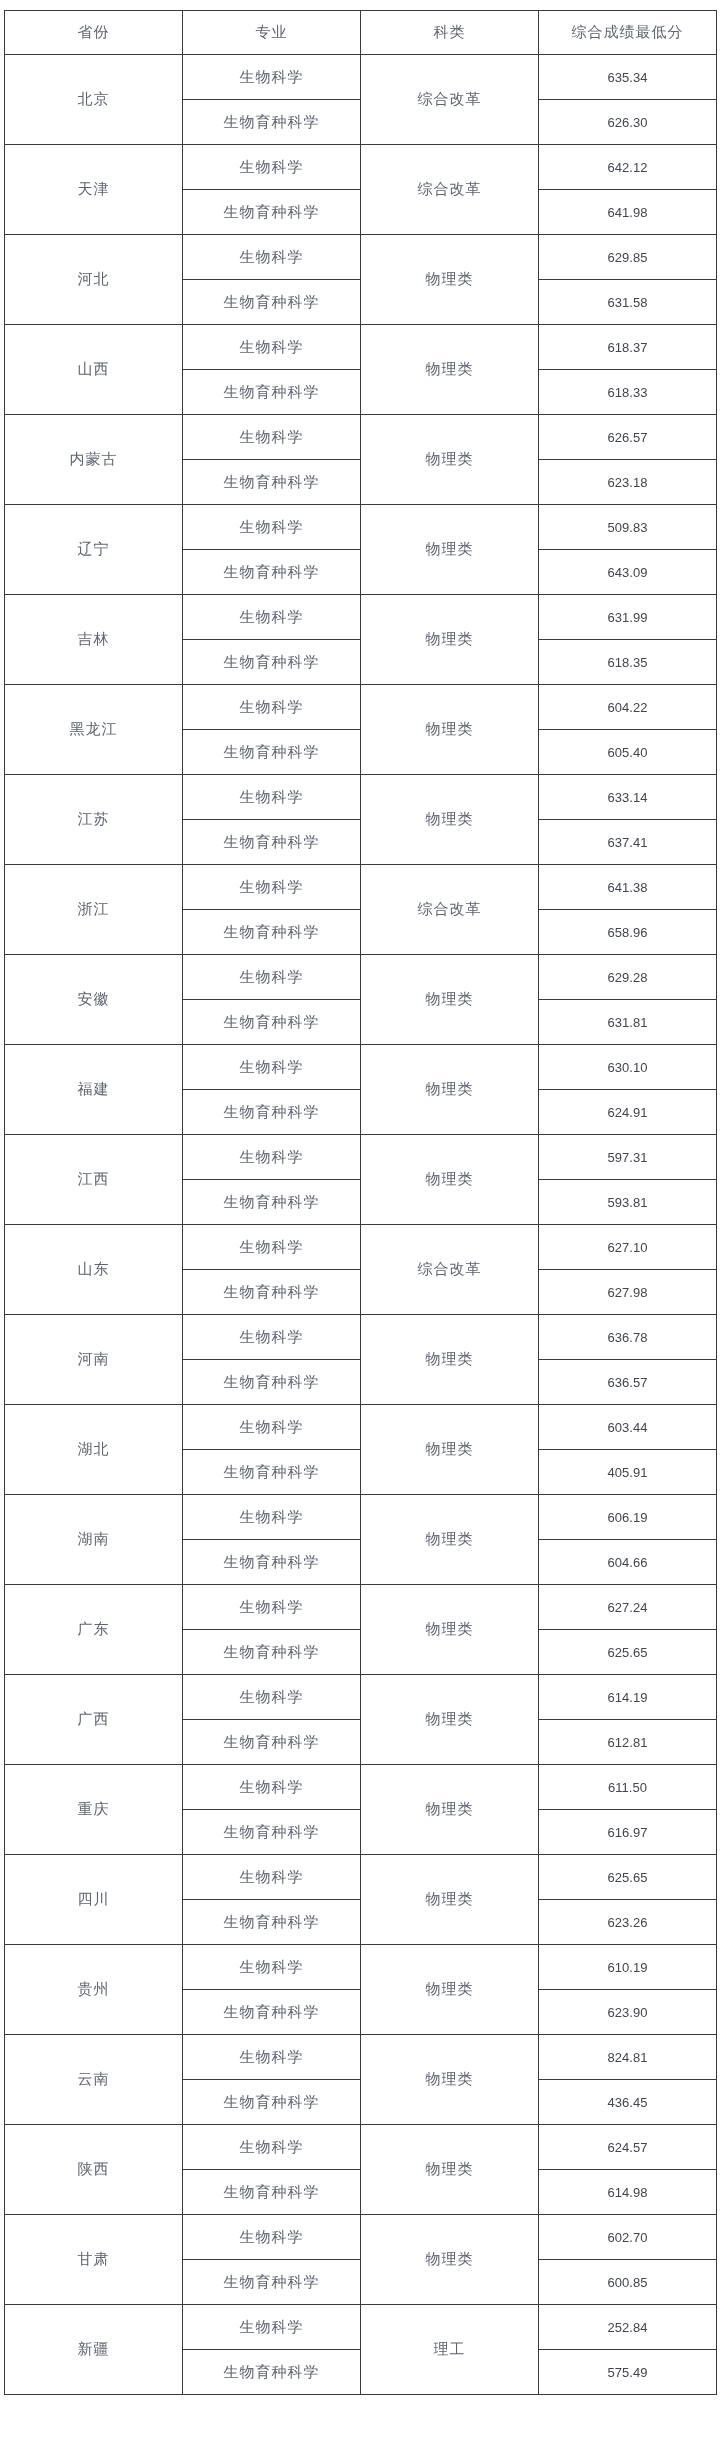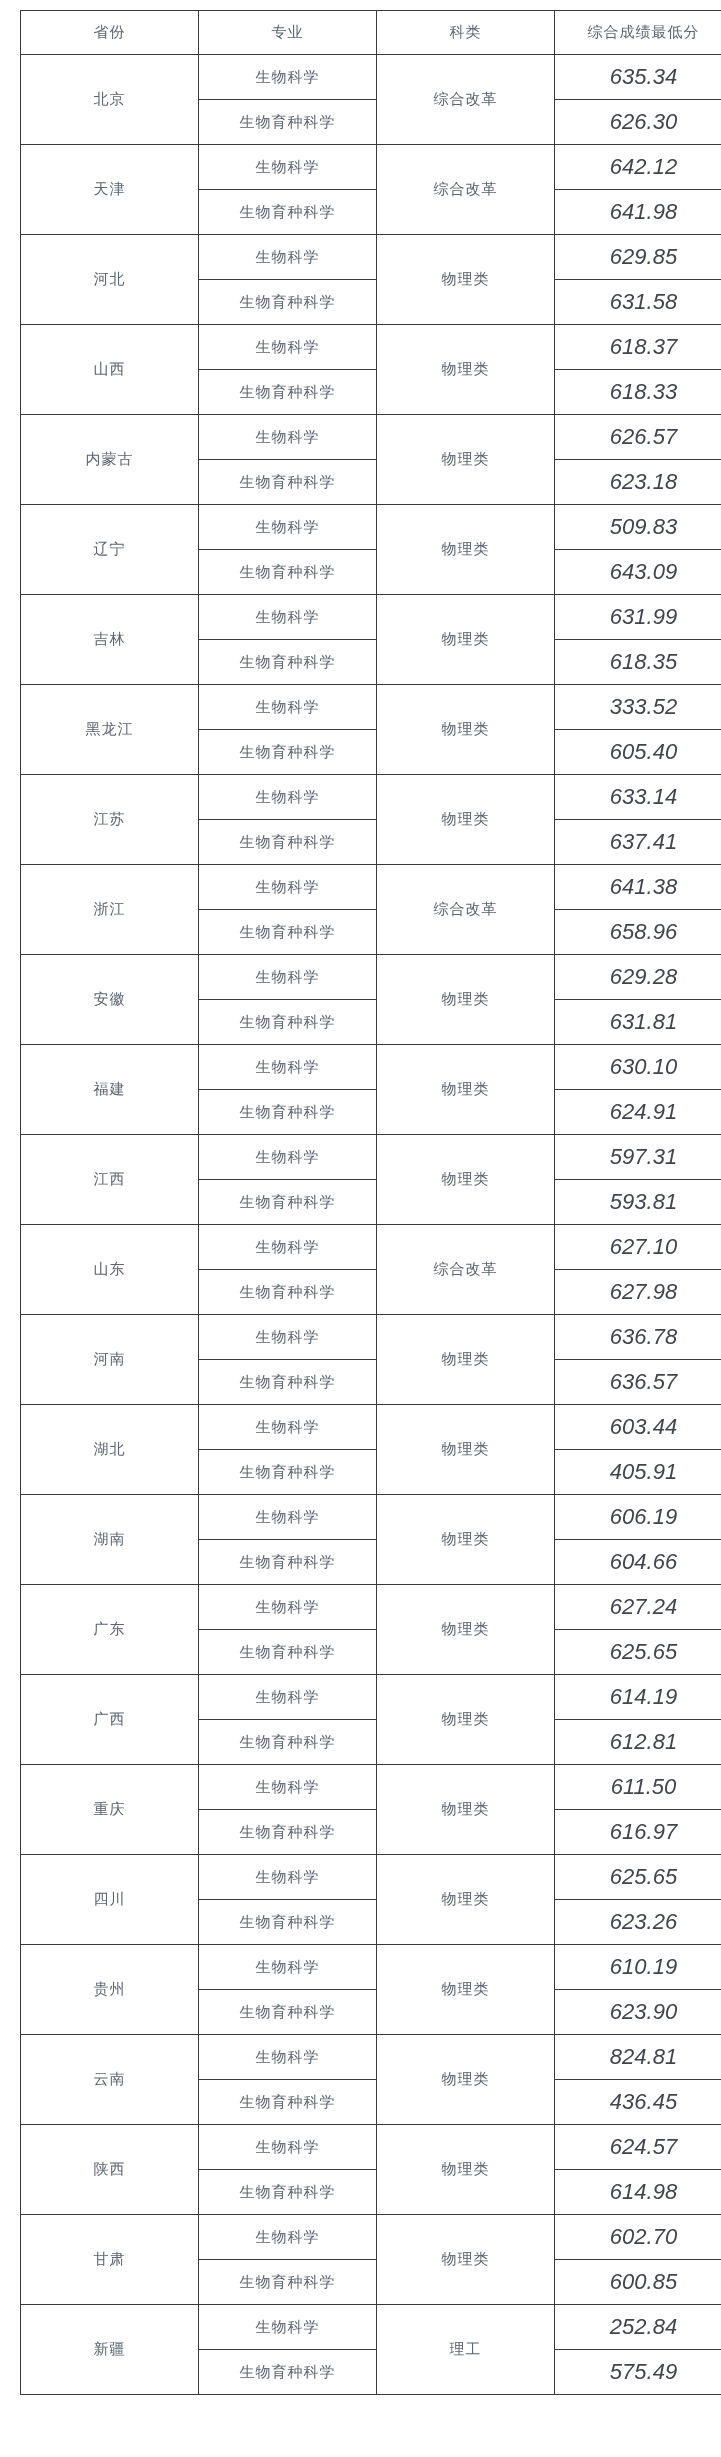--- a/index.html
+++ b/index.html
@@ -2,21 +2,21 @@
 <html><head>
 <meta charset="utf-8">
 <style>
   * { margin: 0; padding: 0; box-sizing: border-box; }
   html, body {
     width: 721px;
     background: #ffffff;
     font-family: "Liberation Sans", "DejaVu Sans", sans-serif;
   }
   body { height: 2457px; overflow: hidden; }
-  .table-wrap { padding: 10px 20px; }
+  .table-wrap { padding: 10px 4px; }
   table.scores {
     width: 713px;
     border-collapse: collapse;
     table-layout: fixed;
   }
   table.scores col { width: 25%; }
   table.scores th,
   table.scores td {
     border: 1px solid #3a3a3a;
     text-align: center;
@@ -32,23 +32,22 @@
   }
   table.scores td { height: 45px; }
   td.province-cell,
   td.category-cell,
   td.major-cell {
     font-size: 15px;
     color: #5d6472;
     letter-spacing: 1px;
   }
   td.score-cell {
-    font-size: 22px;
+    font-size: 13px;
     color: #41454e;
-    font-style: italic;
   }
 </style>
 </head>
 <body>
 
 <div class="table-wrap">
   <table class="scores">
     <colgroup>
       <col>
         <col>
@@ -138,21 +137,21 @@
   </tr>
   <tr>
     <td class="major-cell">生物育种科学</td>
     <td class="score-cell">618.35</td>
   </tr>
 
   <tr>
     <td class="province-cell" rowspan="2">黑龙江</td>
     <td class="major-cell">生物科学</td>
     <td class="category-cell" rowspan="2">物理类</td>
-    <td class="score-cell">333.52</td>
+    <td class="score-cell">604.22</td>
   </tr>
   <tr>
     <td class="major-cell">生物育种科学</td>
     <td class="score-cell">605.40</td>
   </tr>
 
   <tr>
     <td class="province-cell" rowspan="2">江苏</td>
     <td class="major-cell">生物科学</td>
     <td class="category-cell" rowspan="2">物理类</td>

